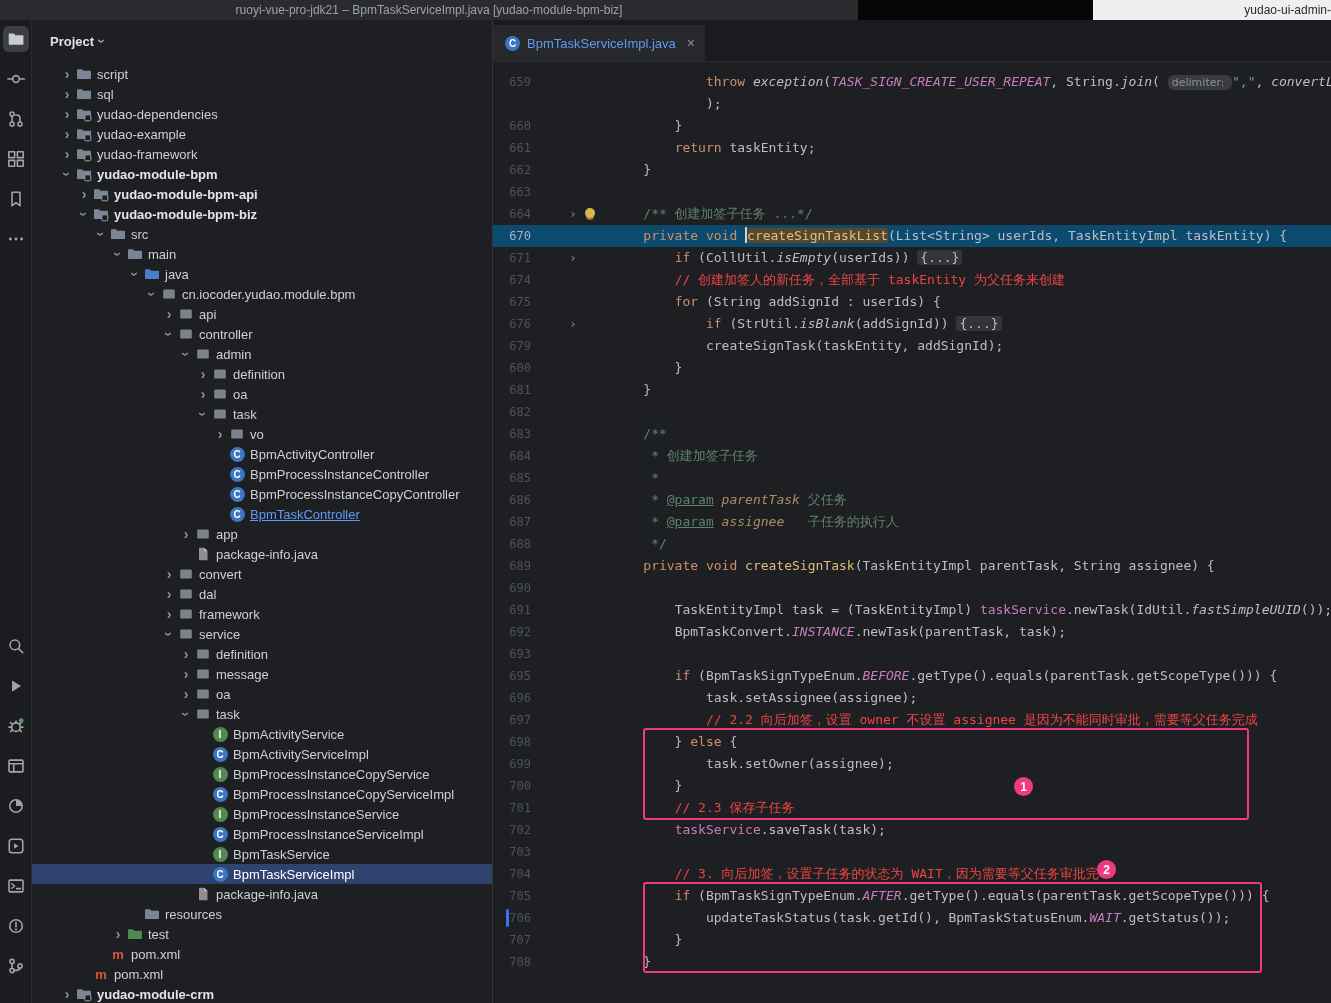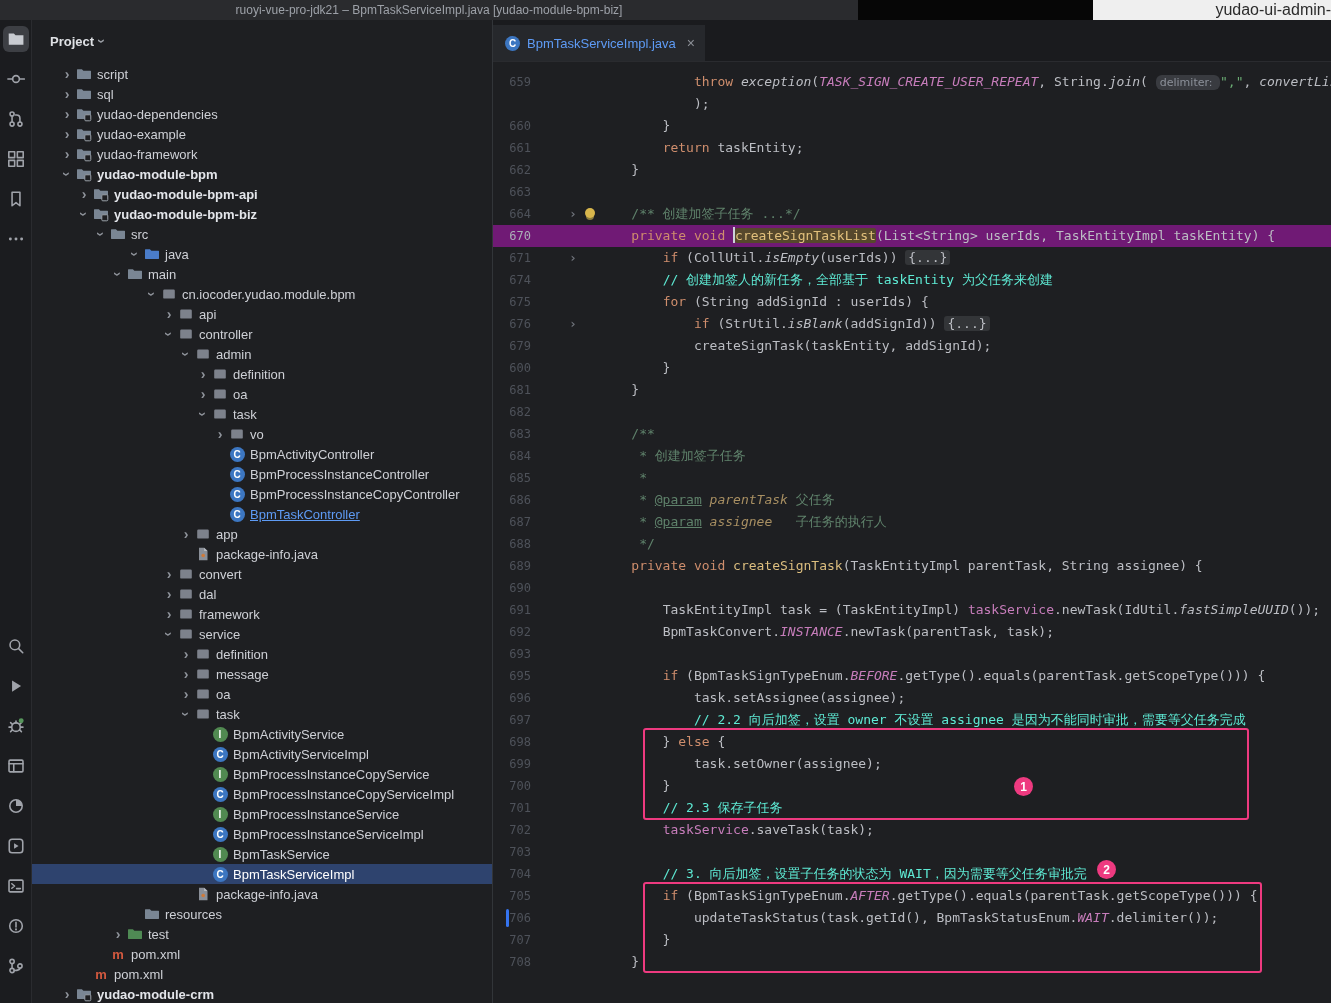--- a/index.html
+++ b/index.html
@@ -4,21 +4,21 @@
 <style>
   * { margin:0; padding:0; box-sizing:border-box; }
   html,body { width:1331px; height:1003px; overflow:hidden; background:#1e1f22;
     font-family:"Liberation Sans", sans-serif; }
 
   
   .titlebar { display:flex; height:20px; }
   .tb-dark { width:858px; background:#2a2b2e; color:#9da1a8; font-size:12px;
     display:flex; align-items:center; justify-content:center; white-space:nowrap; overflow:hidden; }
   .tb-black { width:235px; background:#060606; }
-  .tb-white { flex:1; background:#efefef; color:#2b2b2b; font-size:16px;
+  .tb-white { flex:1; background:#efefef; color:#2b2b2b; font-size:12px;
     display:flex; align-items:center; justify-content:flex-end; overflow:hidden; white-space:nowrap; }
 
   .main { display:flex; height:983px; }
 
   
   .iconbar { width:32px; background:#1b1c1f; border-right:1px solid #2a2b2f;
     display:flex; flex-direction:column; align-items:center; padding:6px 0 10px; }
   .bar-icon { width:26px; height:26px; border-radius:6px; display:flex; align-items:center;
     justify-content:center; margin-bottom:14px; flex:none; }
   .bar-icon.active { background:#3d3f44; }
@@ -48,36 +48,36 @@
 
   
   .editor-col { flex:1; display:flex; flex-direction:column; min-width:0; }
   .tabbar { height:42px; flex:none; background:#1a1b1e; border-bottom:1px solid #2a2b2f;
     display:flex; align-items:flex-end; }
   .tab { height:36px; background:#26282c; display:flex; align-items:center; gap:7px;
     padding:0 10px 0 12px; font-size:13px; color:#5e9bf5; }
   .tab-close { color:#8c9097; font-size:14px; margin-left:4px; }
   .editor { flex:1; position:relative; background:#1e1f22; padding-top:9px;
     font:13px "DejaVu Sans Mono", monospace; overflow:hidden; }
-  .code-line { height:22px; line-height:22px; display:flex; white-space:pre; overflow:hidden; }
-  .code-line.cur { background:#701a75; }
+  .code-line { height:22px; line-height:22px; display:flex; white-space:pre; overflow:hidden;gap:12px; }
+  .code-line.cur { background:#0c4a6e; }
   .gutter { width:107px; flex:none; position:relative; color:#4e525a; font-size:12px; }
   .lnum { position:absolute; left:0; top:0; width:38px; text-align:right; }
   .cur .lnum { color:#abafb7; }
   .fold-mark { position:absolute; left:76px; top:0; color:#6f737b; font-size:13px; font-weight:700; }
   .bulb { position:absolute; left:92px; top:5px; width:10px; height:10px; border-radius:50%;
     background:#d8b64c; box-shadow:0 3px 0 -1px #8a7a3c; }
   .vcs { position:absolute; left:13px; top:2px; height:18px; width:3px; background:#3574f0; border-radius:2px; }
   .codetxt { flex:1; white-space:pre; }
 
   
   .t-t  { color:#bcbec4; }
   .t-k  { color:#cf8e6d; }
   .t-s  { color:#6aab73; }
-  .t-c  { color:#5eead4;margin-top:31px; }
+  .t-c  { color:#ef4444;margin-top:31px; }
   .t-d  { color:#5f826b; }
   .t-dt { color:#5f826b; text-decoration:underline; }
   .t-dp { color:#a88f62; font-style:italic;margin-top:20px; }
   .t-ci { color:#c77dbb; font-style:italic; }
   .t-f  { color:#c77dbb; }
   .t-m  { color:#dcbe7f; }
   .t-sm { color:#bcbec4; font-style:italic; }
   .t-fold { background:#333538; color:#bcbec4; border-radius:3px; padding:0 3px; }
   .t-hint { background:#393b40; color:#8c919a; border-radius:6px; padding:1px 4px;
     font:11px "DejaVu Sans", sans-serif; }
@@ -290,37 +290,37 @@
         </div>
         <div class="tree-row" style="padding-left: 62px;">
           <span class="chev open">›</span>
           <span class="ticon">
             <svg width="16" height="16" viewBox="0 0 16 16">
               <path d="M1.5 3.2h4.4l1.5 1.6h7.1c.3 0 .5.2.5.5v7.2c0 .3-.2.5-.5.5h-13c-.3 0-.5-.2-.5-.5V3.7c0-.3.2-.5.5-.5z" fill="#7a8694"></path>
             </svg>
           </span>
           <span class="lab">src</span>
         </div>
+        <div class="tree-row" style="padding-left: 79px;">
+          <span class="chev open">›</span>
+          <span class="ticon">
+            <svg width="16" height="16" viewBox="0 0 16 16">
+              <path d="M1.5 3.2h4.4l1.5 1.6h7.1c.3 0 .5.2.5.5v7.2c0 .3-.2.5-.5.5h-13c-.3 0-.5-.2-.5-.5V3.7c0-.3.2-.5.5-.5z" fill="#7a8694"></path>
+            </svg>
+          </span>
+          <span class="lab">main</span>
+        </div>
         <div class="tree-row" style="padding-left: 96px;">
           <span class="chev open">›</span>
           <span class="ticon">
             <svg width="16" height="16" viewBox="0 0 16 16">
               <path d="M1.5 3.2h4.4l1.5 1.6h7.1c.3 0 .5.2.5.5v7.2c0 .3-.2.5-.5.5h-13c-.3 0-.5-.2-.5-.5V3.7c0-.3.2-.5.5-.5z" fill="#4a7cc9"></path>
             </svg>
           </span>
           <span class="lab">java</span>
-        </div>
-        <div class="tree-row" style="padding-left: 79px;">
-          <span class="chev open">›</span>
-          <span class="ticon">
-            <svg width="16" height="16" viewBox="0 0 16 16">
-              <path d="M1.5 3.2h4.4l1.5 1.6h7.1c.3 0 .5.2.5.5v7.2c0 .3-.2.5-.5.5h-13c-.3 0-.5-.2-.5-.5V3.7c0-.3.2-.5.5-.5z" fill="#7a8694"></path>
-            </svg>
-          </span>
-          <span class="lab">main</span>
         </div>
         <div class="tree-row" style="padding-left: 113px;">
           <span class="chev open">›</span>
           <span class="ticon">
             <svg width="16" height="16" viewBox="0 0 16 16">
               <rect x="2.2" y="3.6" width="11.6" height="9" rx="1.2" fill="#7d828c"></rect>
             </svg>
           </span>
           <span class="lab">cn.iocoder.yudao.module.bpm</span>
         </div>
@@ -659,21 +659,21 @@
         <div class="code-line"><span class="gutter"><span class="lnum">696</span></span><span class="codetxt"><span class="t-t">            task.setAssignee(assignee);</span></span></div>
         <div class="code-line"><span class="gutter"><span class="lnum">697</span></span><span class="codetxt"><span class="t-t">            </span><span class="t-c">// 2.2 向后加签，设置 owner 不设置 assignee 是因为不能同时审批，需要等父任务完成</span></span></div>
         <div class="code-line"><span class="gutter"><span class="lnum">698</span></span><span class="codetxt"><span class="t-t">        } </span><span class="t-k">else</span><span class="t-t"> {</span></span></div>
         <div class="code-line"><span class="gutter"><span class="lnum">699</span></span><span class="codetxt"><span class="t-t">            task.setOwner(assignee);</span></span></div>
         <div class="code-line"><span class="gutter"><span class="lnum">700</span></span><span class="codetxt"><span class="t-t">        }</span></span></div>
         <div class="code-line"><span class="gutter"><span class="lnum">701</span></span><span class="codetxt"><span class="t-t">        </span><span class="t-c">// 2.3 保存子任务</span></span></div>
         <div class="code-line"><span class="gutter"><span class="lnum">702</span></span><span class="codetxt"><span class="t-t">        </span><span class="t-f">taskService</span><span class="t-t">.saveTask(task);</span></span></div>
         <div class="code-line"><span class="gutter"><span class="lnum">703</span></span><span class="codetxt"></span></div>
         <div class="code-line"><span class="gutter"><span class="lnum">704</span></span><span class="codetxt"><span class="t-t">        </span><span class="t-c">// 3. 向后加签，设置子任务的状态为 WAIT，因为需要等父任务审批完</span></span></div>
         <div class="code-line"><span class="gutter"><span class="lnum">705</span></span><span class="codetxt"><span class="t-t">        </span><span class="t-k">if</span><span class="t-t"> (</span><span class="t-t">BpmTaskSignTypeEnum</span><span class="t-t">.</span><span class="t-ci">AFTER</span><span class="t-t">.getType().equals(parentTask.getScopeType())) {</span></span></div>
-        <div class="code-line"><span class="gutter"><span class="vcs"></span><span class="lnum">706</span></span><span class="codetxt"><span class="t-t">            updateTaskStatus(task.getId(), </span><span class="t-t">BpmTaskStatusEnum</span><span class="t-t">.</span><span class="t-ci">WAIT</span><span class="t-t">.delimiter());</span></span></div>
+        <div class="code-line"><span class="gutter"><span class="vcs"></span><span class="lnum">706</span></span><span class="codetxt"><span class="t-t">            updateTaskStatus(task.getId(), </span><span class="t-t">BpmTaskStatusEnum</span><span class="t-t">.</span><span class="t-ci">WAIT</span><span class="t-t">.getStatus());</span></span></div>
         <div class="code-line"><span class="gutter"><span class="lnum">707</span></span><span class="codetxt"><span class="t-t">        }</span></span></div>
         <div class="code-line"><span class="gutter"><span class="lnum">708</span></span><span class="codetxt"><span class="t-t">    }</span></span></div>
         <div class="ann-box" style="left: 150px; top: 666px; width: 606px; height: 92px;"></div>
         <div class="ann-box" style="left: 150px; top: 820px; width: 619px; height: 91px;"></div>
         <div class="ann-circle" style="left: 521px; top: 715px;">1</div>
         <div class="ann-circle" style="left: 604px; top: 798px;">2</div>
       </div>
   </div>
 </div>
 

